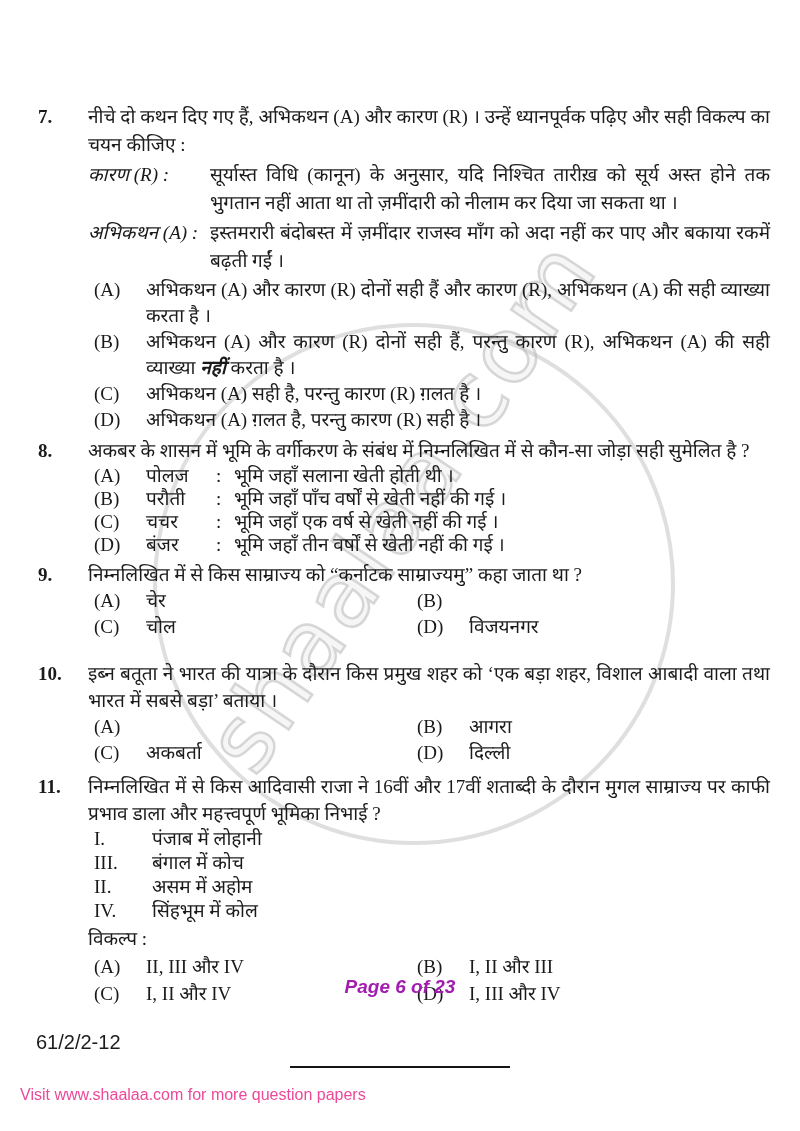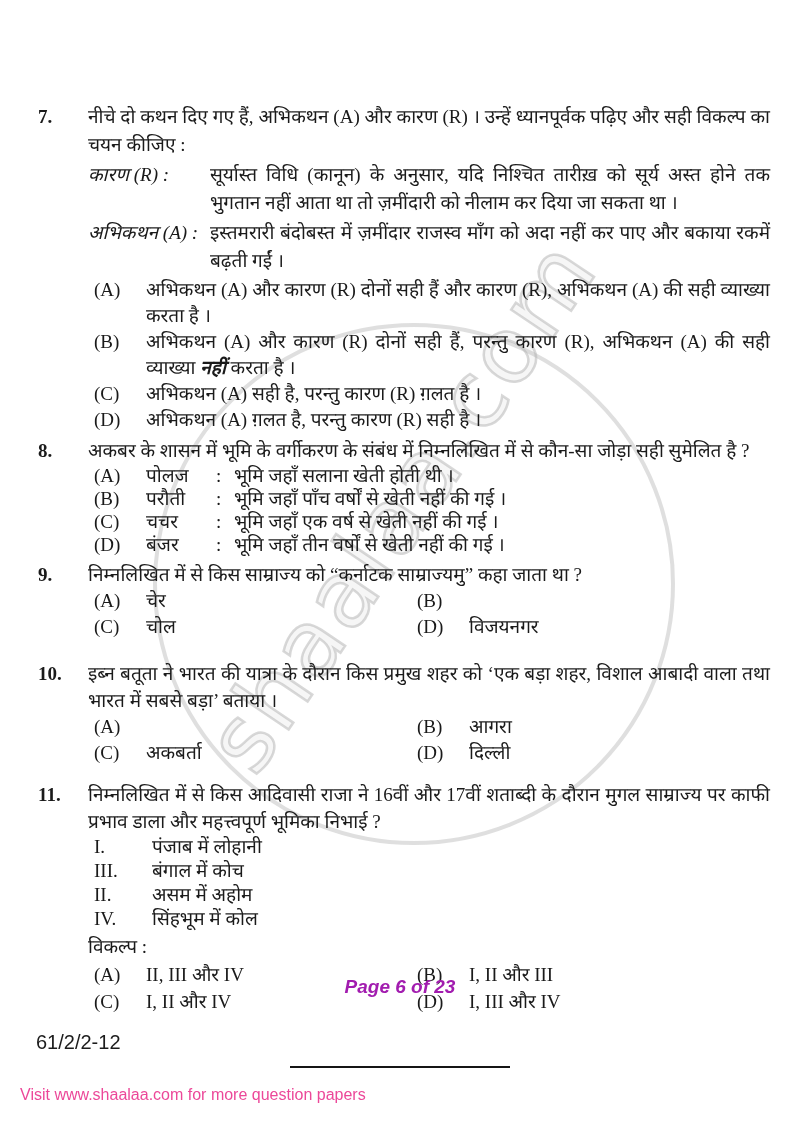--- a/index.html
+++ b/index.html
@@ -53,21 +53,21 @@
   .optgrid { display:grid; grid-template-columns:323px 1fr; }
   .optgrid.lh26 { line-height:26px; }
   .optgrid.lh27 { line-height:27px; }
   .opt2 { display:flex; }
   
   .roman { display:flex; line-height:24px; }
   .roman-num { flex:none; width:58px; padding-left:6px; }
   .roman-text { flex:1; }
   .opts-label { line-height:24px; margin-top:4px; }
   
-  .mt4 { margin-top:4px; } .mt5 { margin-top:5px; } .mt7 { margin-top:15px; } .mt8 { margin-top:20px; } .mt2 { margin-top:2px; }
+  .mt4 { margin-top:4px; } .mt5 { margin-top:5px; } .mt7 { margin-top:7px; } .mt8 { margin-top:20px; } .mt2 { margin-top:2px; }
   
   .footer-code {
     position:absolute; left:36px; top:1031px; z-index:1;
     font-family:"Liberation Sans","DejaVu Sans",sans-serif;
     font-size:20px; color:#1c1c1c;
   }
   .footer-page {
     position:absolute; left:290px; top:976px; width:220px; z-index:1;
     text-align:center; font-style:italic; font-weight:bold;
     font-family:"Liberation Sans","DejaVu Sans",sans-serif;

